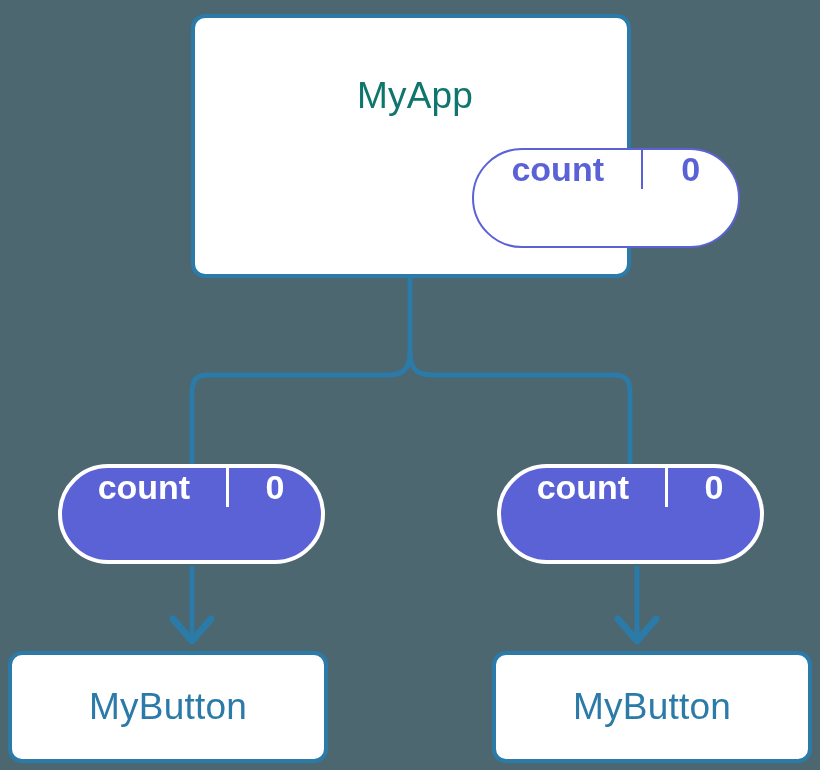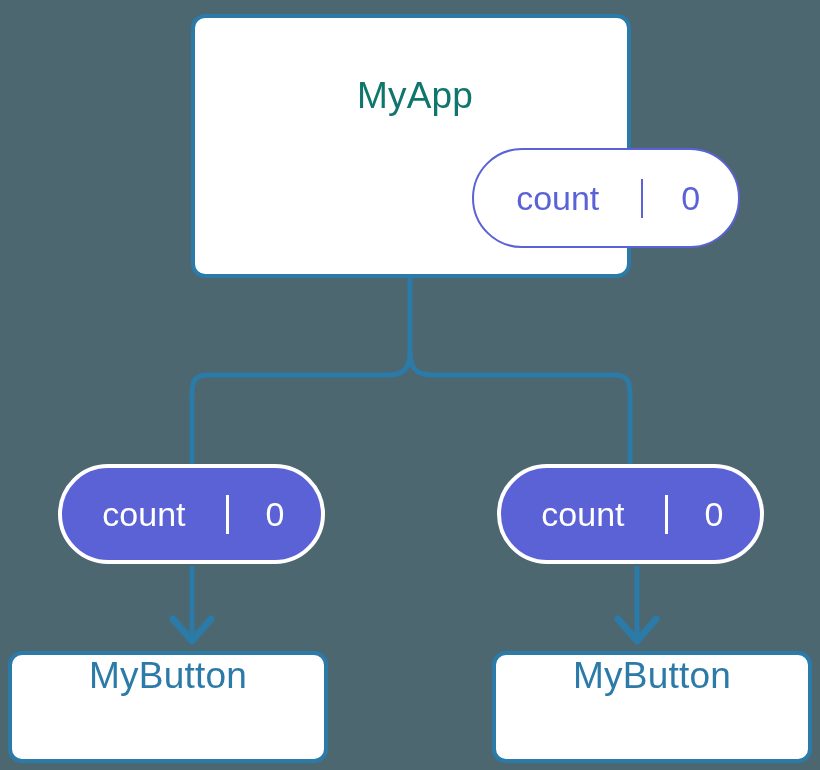--- a/index.html
+++ b/index.html
@@ -49,24 +49,25 @@
     text-align: center;
     color: #0f766e;
     font-size: 37px;
     letter-spacing: 0.2px;
   }
 
   
   .pill {
     position: absolute;
     display: flex;
-    align-items: center;
+    align-items: flex-start;
     box-sizing: border-box;
     border-radius: 999px;
     overflow: hidden;
+    font-weight: bold;
   }
   .pill .pill-key,
   .pill .pill-val {
     display: flex;
     align-items: center;
     justify-content: center;
     box-sizing: border-box;
   }
 
   
@@ -120,20 +121,21 @@
   .leaf-card {
     position: absolute;
     top: 651px;
     width: 320px;
     height: 112px;
     background: #ffffff;
     border: 4px solid #2b7aa8;
     border-radius: 14px;
     box-sizing: border-box;
     display: flex;
+    align-items: center;
     justify-content: center;
   }
   #leaf-card-left  { left: 8px; }
   #leaf-card-right { left: 492px; }
   .leaf-label {
     color: #2b7aa8;
     font-size: 37px;
     letter-spacing: 0.2px;
   }
 </style>

